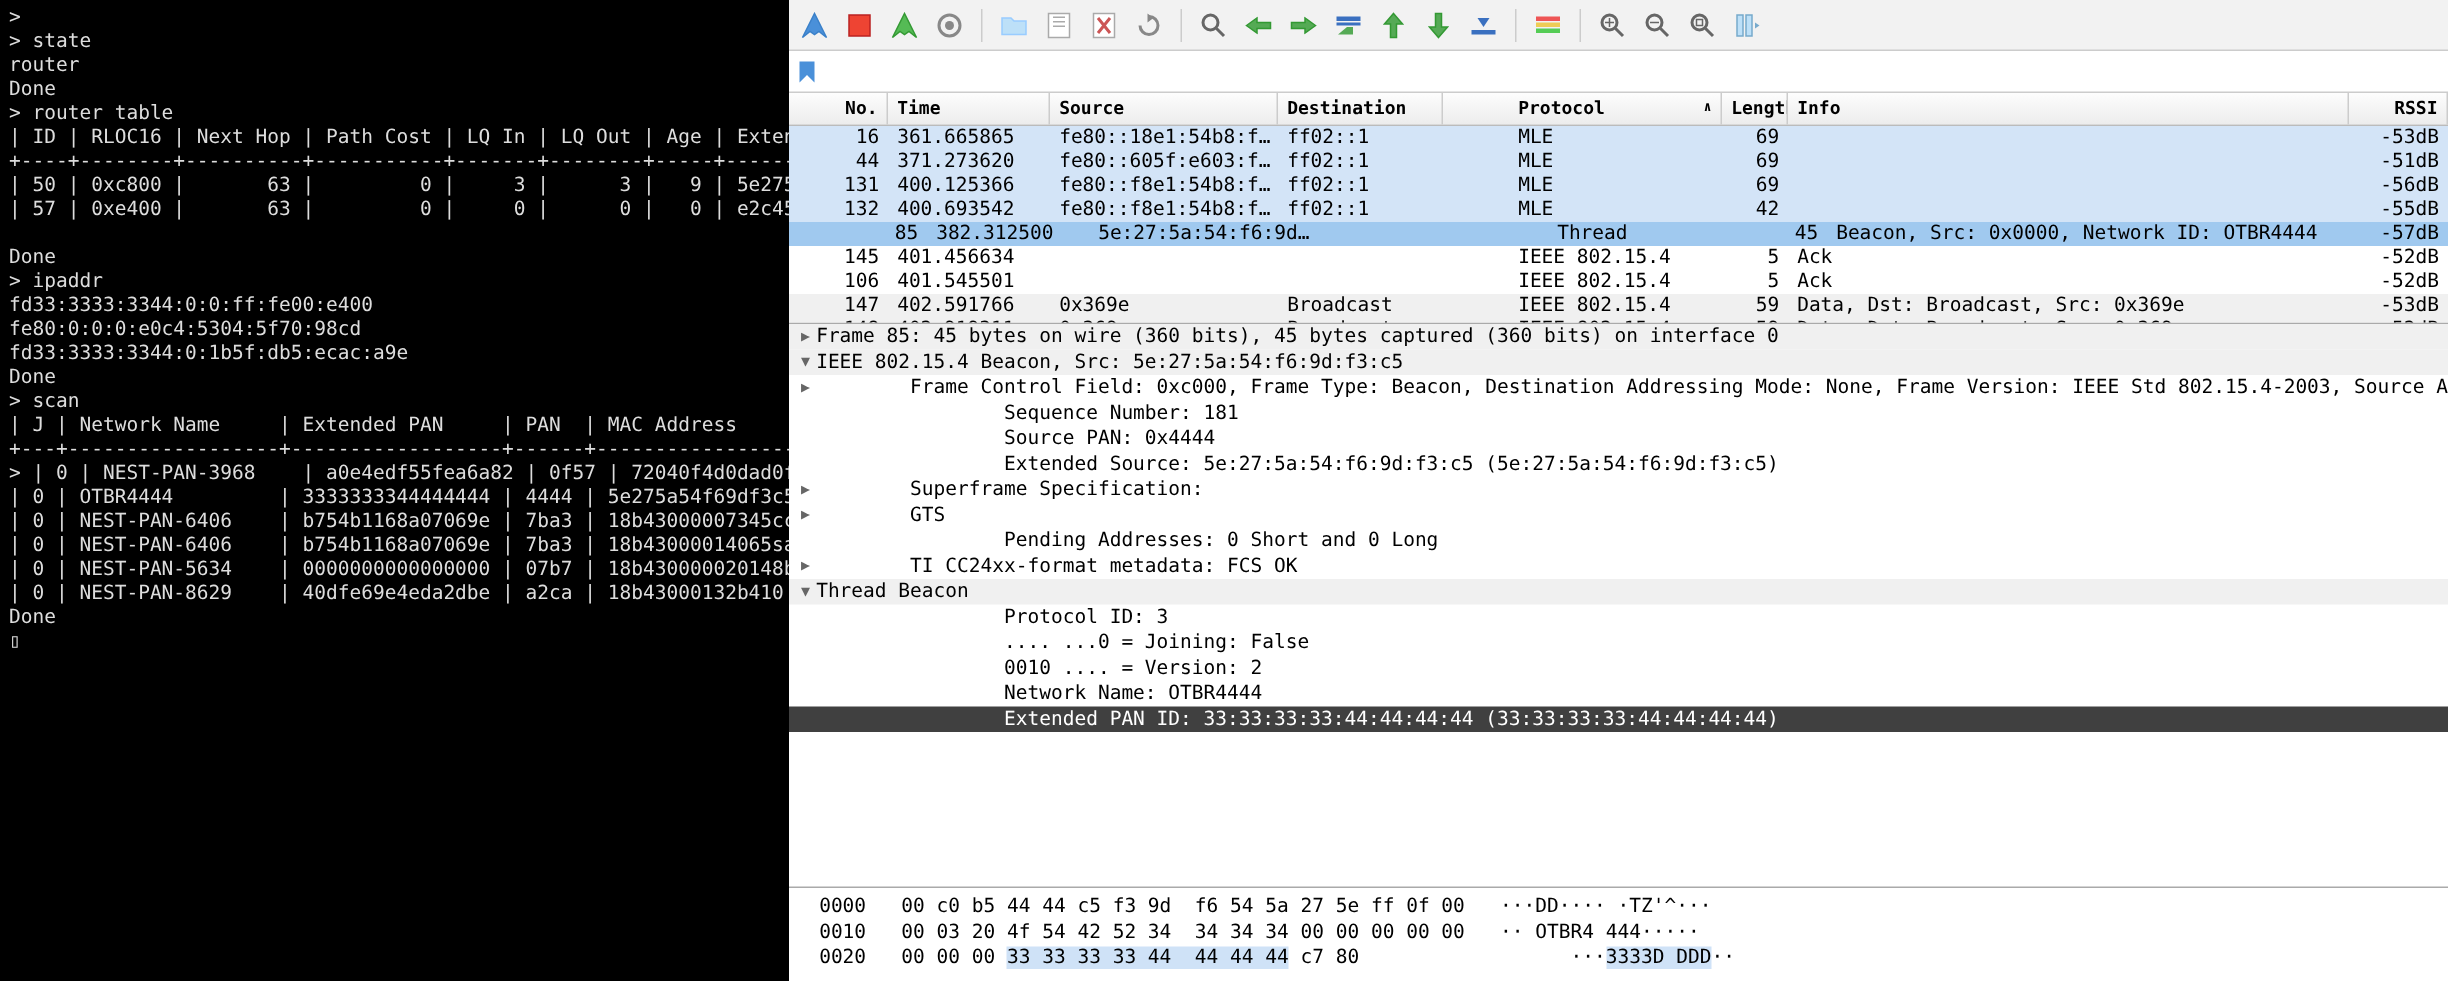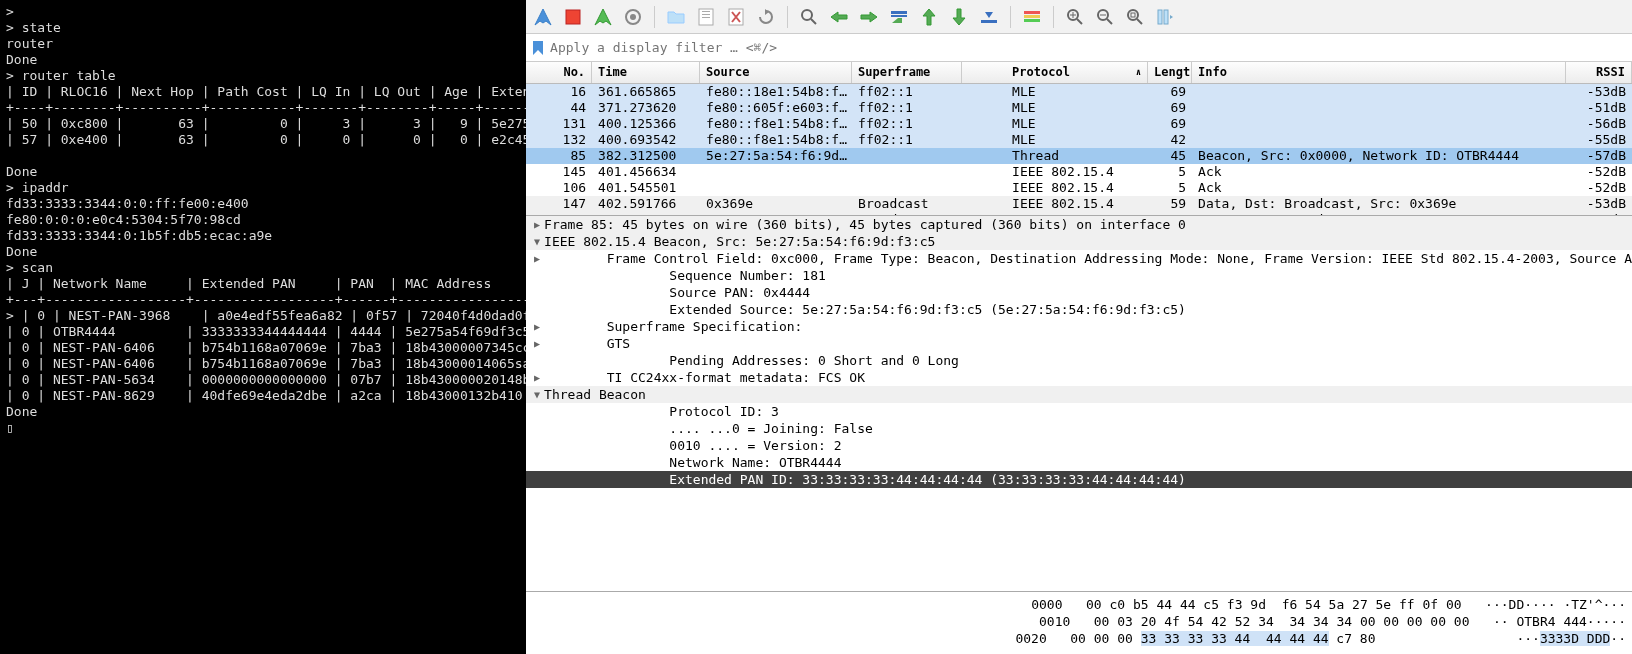--- a/index.html
+++ b/index.html
@@ -23,29 +23,29 @@
 .c-no  { width:66px; text-align:right;}
 .c-time{ width:108px;}
 .c-src { width:152px;}
 .c-dst { width:110px;}
 .c-prot{ width:142px;margin-left:44px;}
 .c-len { width:44px; text-align:right;}
 .c-info{ flex:1; }
 .c-rssi{ width:66px; text-align:right; padding-right:10px;}
 .phead .c-prot { display:flex; justify-content:space-between; align-items:center;}
 .bg-blue { background:#d3e4f7; }
-.bg-sel  { background:#a0c9ef; }
+.bg-sel  { background:#a0c9ef;padding-left:26px; }
 .bg-grey { background:#f0f0f0; }
 .details { flex:1; overflow:hidden; border-bottom:1px solid #aaa; font-size:13px; line-height:17px; }
 .drow { display:flex; padding-left:4px; white-space:pre; }
 .dtri { width:14px; text-align:center; color:#666; font-size:10px; }
 .dcontent { flex:1; }
 .dhdr { background:#f0f0f0; }
 .dsel { background:#404040; color:#fff; }
-.hex { height:62px; font-size:13px; line-height:17px; padding:4px 6px; white-space:pre; background:#fff;text-align:right; }
+.hex { height:62px; font-size:13px; line-height:17px; padding:4px 20px; white-space:pre; background:#fff; }
 .hexhl { background:#cfe2f7; }
 .hexaschl { background:#cfe2f7; }
 </style>
 </head>
 <body>
 
 <div class="wrap">
 
   <div class="term"><pre id="term-pre">&gt;
 &gt; state
@@ -203,29 +203,28 @@
           </svg>
         </div>
     </div>
 
     <div class="filterbar">
       <div class="bookmark">
           <svg width="12" height="16">
             <path d="M1 1 L11 1 L11 15 L6 10 L1 15 Z" fill="#4a90d9"></path>
           </svg>
         </div>
-      <input class="filterinput" placeholder="Apply a display filter … &lt;⌘/&gt;" style="">
     </div>
 
     <div class="packets">
       <div class="phead">
         <div class="c-no">No.</div>
         <div class="c-time">Time</div>
         <div class="c-src">Source</div>
-        <div class="c-dst">Superframe</div>
+        <div class="c-dst">Destination</div>
         <div class="c-prot">
             <span>Protocol</span>
             <span style="font-size:9px;">∧</span>
           </div>
         <div class="c-len">Length</div>
         <div class="c-info">Info</div>
         <div class="c-rssi">RSSI</div>
       </div>
       <div class="pbody" id="pbody">
           <div class="prow bg-blue">

